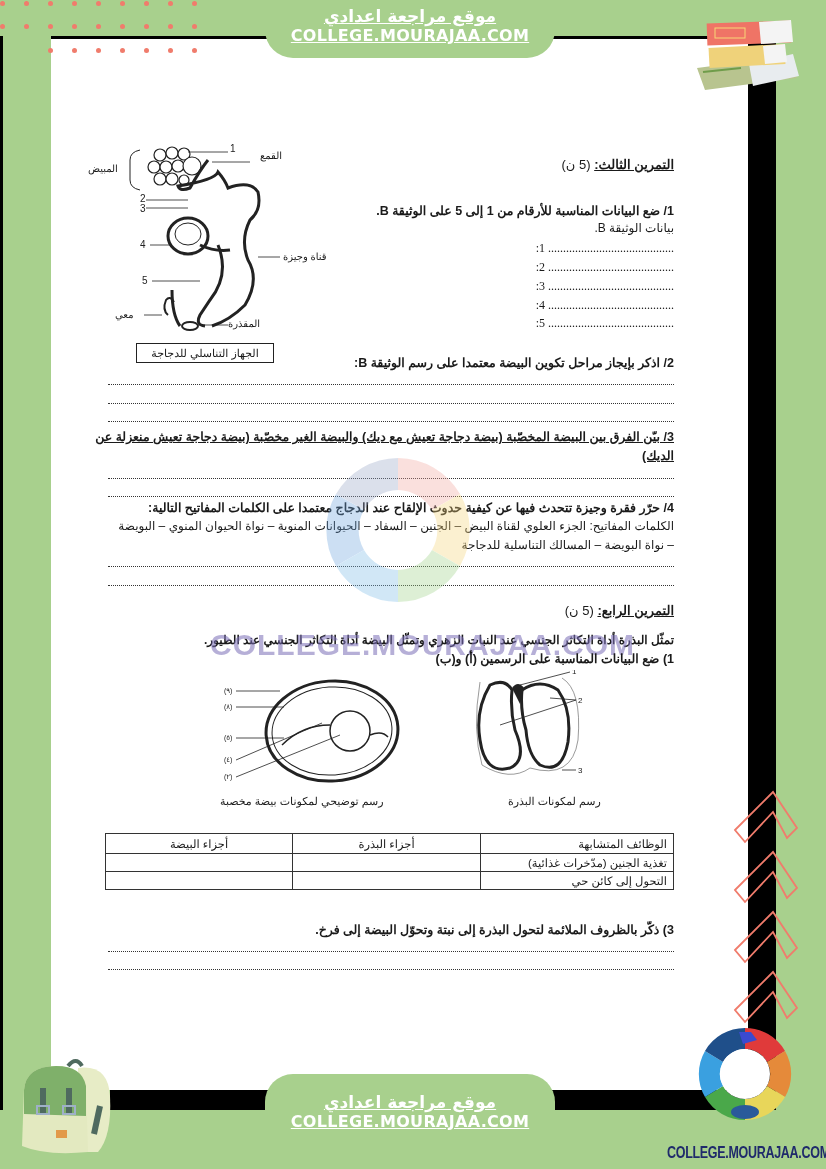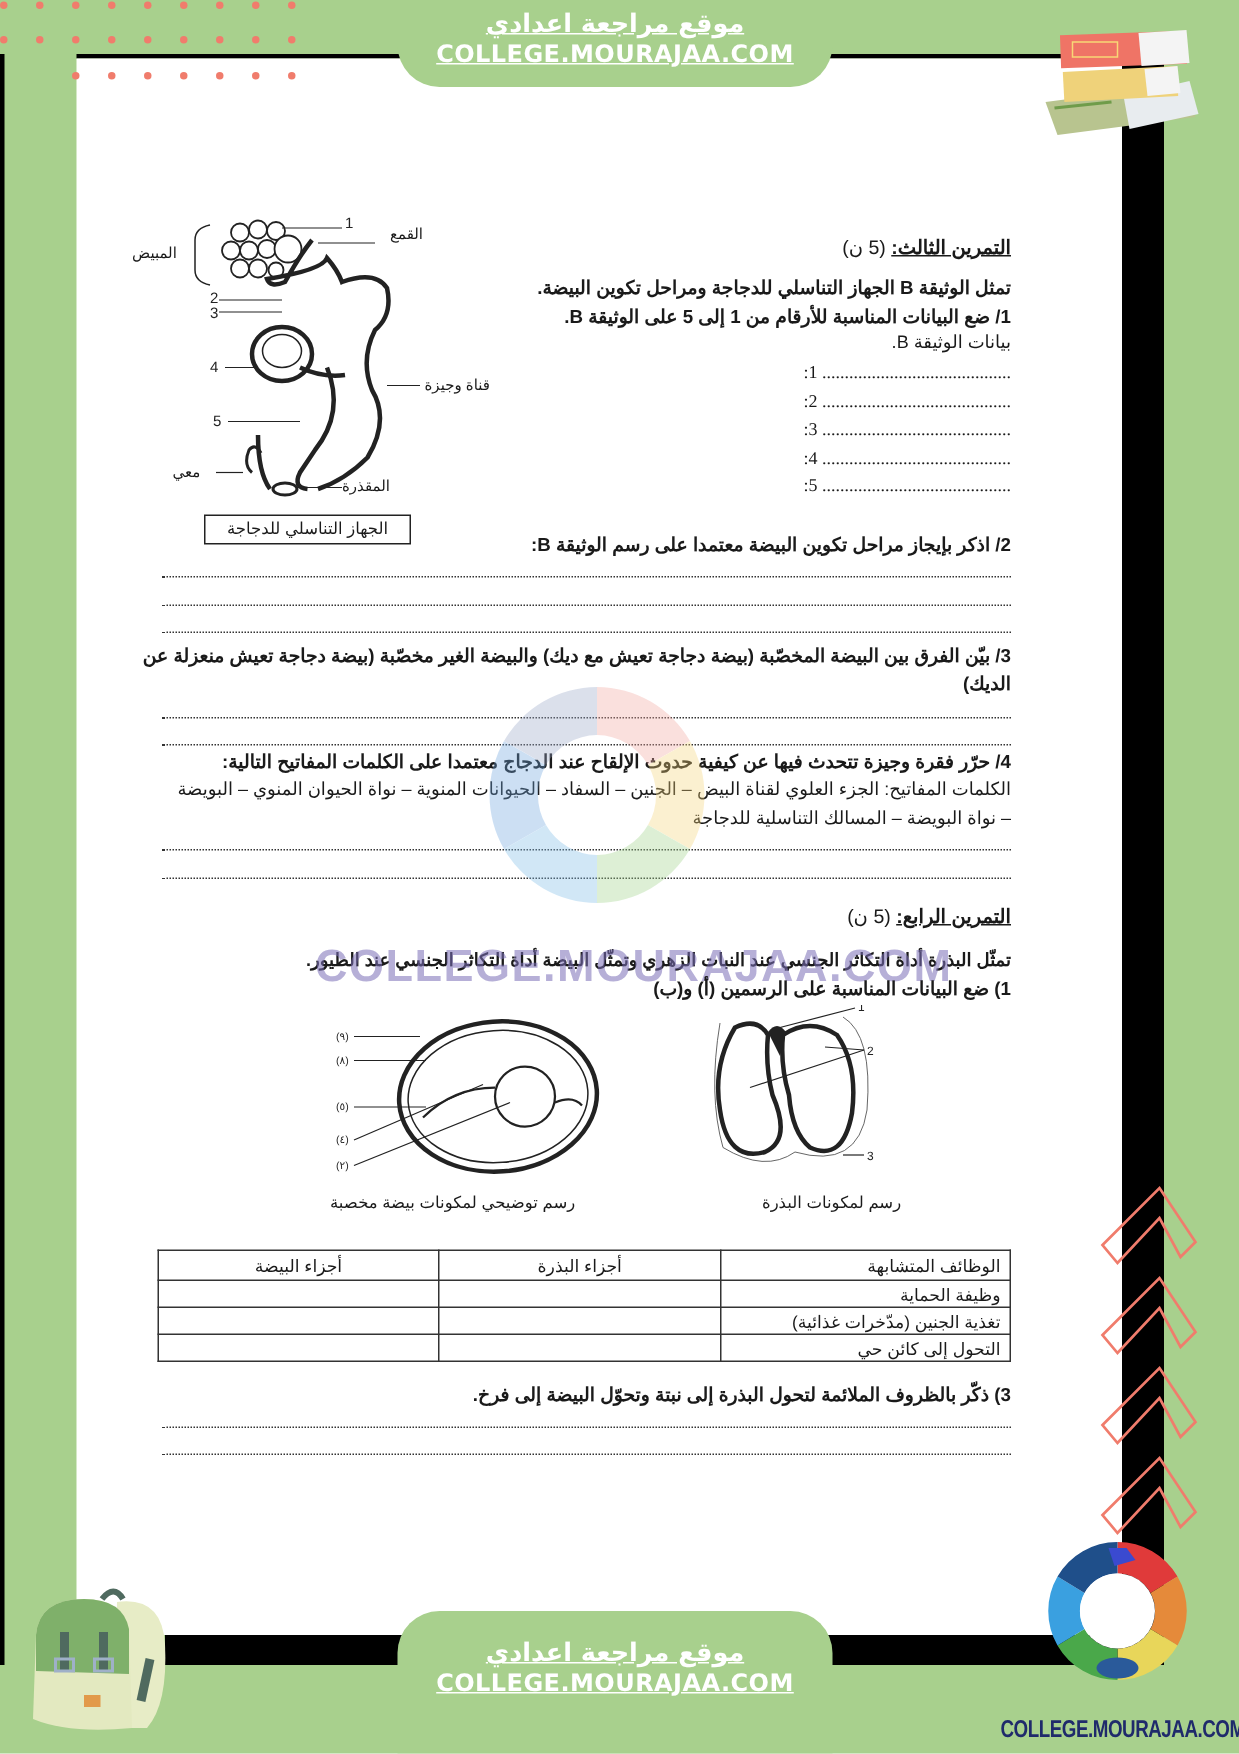--- a/index.html
+++ b/index.html
@@ -84,21 +84,20 @@
   <polygon points="66,14 98,12 100,34 68,36" fill="#f4f4f4"></polygon>
   <rect x="22" y="20" width="30" height="10" fill="none" stroke="#f8d776" stroke-width="1"></rect>
 </svg>
 
 <div class="doc">
 
   <div class="rtl title" style="right:152px;top:157px;">
     <u>التمرين الثالث:</u>
     <span>(5 ن)</span>
   </div>
-  <div class="rtl q" style="right:152px;top:184px;">تمثل الوثيقة B الجهاز التناسلي للدجاجة ومراحل تكوين البيضة.</div>
   <div class="rtl q" style="right:152px;top:203px;">1/ ضع البيانات المناسبة للأرقام من 1 إلى 5 على الوثيقة B.</div>
   <div class="rtl n" style="right:152px;top:221px;margin-left:42px;">بيانات الوثيقة B.</div>
   <div class="rtl n" style="right:152px;top:241px;direction:ltr;font-family:'Liberation Serif',serif;">:1 ..........................................</div>
   <div class="rtl n" style="right:152px;top:260px;direction:ltr;font-family:'Liberation Serif',serif;">:2 ..........................................</div>
   <div class="rtl n" style="right:152px;top:279px;direction:ltr;font-family:'Liberation Serif',serif;">:3 ..........................................</div>
   <div class="rtl n" style="right:152px;top:298px;direction:ltr;font-family:'Liberation Serif',serif;">:4 ..........................................</div>
   <div class="rtl n" style="right:152px;top:316px;direction:ltr;font-family:'Liberation Serif',serif;">:5 ..........................................</div>
 
   <svg style="position:absolute;left:100px;top:140px" width="240" height="200" viewBox="0 0 240 200">
     <path d="M40,10 Q30,12 30,20 L30,40 Q30,48 40,50" fill="none" stroke="#222" stroke-width="1"></path>
@@ -146,21 +145,21 @@
   <div class="labelsm" style="left:283px;top:251px;direction:rtl;">قناة وجيزة</div>
   <div class="labelsm" style="left:115px;top:309px;direction:rtl;">معي</div>
   <div class="labelsm" style="left:228px;top:318px;direction:rtl;">المقذرة</div>
   <div class="caption" style="left:136px;top:343px;width:136px;height:18px;border:1.5px solid #222;text-align:center;line-height:18px;">الجهاز التناسلي للدجاجة</div>
 
   <div class="rtl q" style="right:152px;top:355px;">2/ اذكر بإيجاز مراحل تكوين البيضة معتمدا على رسم الوثيقة B:</div>
   <div class="dots-line" style="top:384px;"></div>
   <div class="dots-line" style="top:403px;"></div>
   <div class="dots-line" style="top:421px;"></div>
 
-  <div class="rtl q" style="right:152px;left:92px;top:428px;line-height:19px;">3/ بيّن الفرق بين البيضة المخصّبة (بيضة دجاجة تعيش مع ديك) والبيضة الغير مخصّبة (بيضة دجاجة تعيش منعزلة عن الديك)</div>
+  <div class="rtl q" style="right:152px;left:92px;top:428px;line-height:19px;text-decoration:underline;">3/ بيّن الفرق بين البيضة المخصّبة (بيضة دجاجة تعيش مع ديك) والبيضة الغير مخصّبة (بيضة دجاجة تعيش منعزلة عن الديك)</div>
   <div class="dots-line" style="top:478px;"></div>
   <div class="dots-line" style="top:496px;"></div>
 
   <div class="rtl q" style="right:152px;top:500px;">4/ حرّر فقرة وجيزة تتحدث فيها عن كيفية حدوث الإلقاح عند الدجاج معتمدا على الكلمات المفاتيح التالية:</div>
   <div class="rtl n" style="right:152px;left:104px;top:519px;">الكلمات المفاتيح: الجزء العلوي لقناة البيض – الجنين – السفاد – الحيوانات المنوية – نواة الحيوان المنوي – البويضة</div>
   <div class="rtl n" style="right:152px;top:538px;">– نواة البويضة – المسالك التناسلية للدجاجة</div>
   <div class="dots-line" style="top:566px;"></div>
   <div class="dots-line" style="top:585px;"></div>
 
   <svg class="watermark-logo" viewBox="0 0 170 150">
@@ -222,25 +221,20 @@
     </g>
   </svg>
   <div class="caption" style="left:508px;top:795px;">رسم لمكونات البذرة</div>
 
   <table class="parts">
     <tbody>
         <tr>
       <th style="width:185px;text-align:right;padding-right:6px;">الوظائف المتشابهة</th>
       <th style="width:185px;">أجزاء البذرة</th>
       <th>أجزاء البيضة</th>
-    </tr>
-    <tr>
-      <td>وظيفة الحماية</td>
-      <td></td>
-      <td></td>
     </tr>
     <tr>
       <td>تغذية الجنين (مدّخرات غذائية)</td>
       <td></td>
       <td></td>
     </tr>
     <tr>
       <td>التحول إلى كائن حي</td>
       <td></td>
       <td></td>

